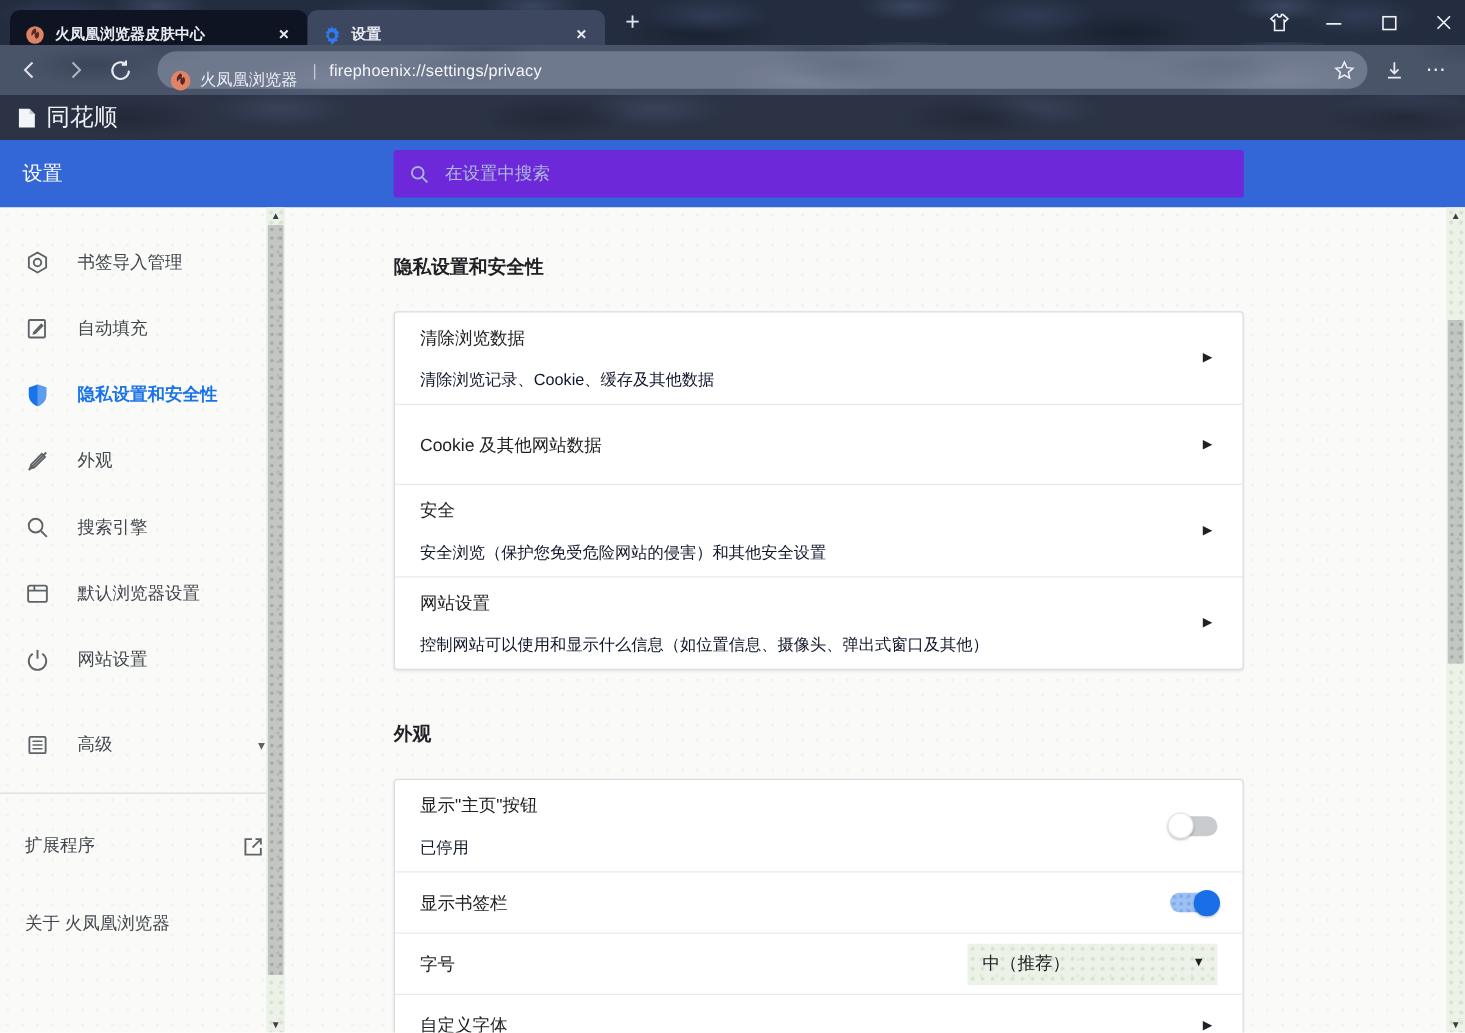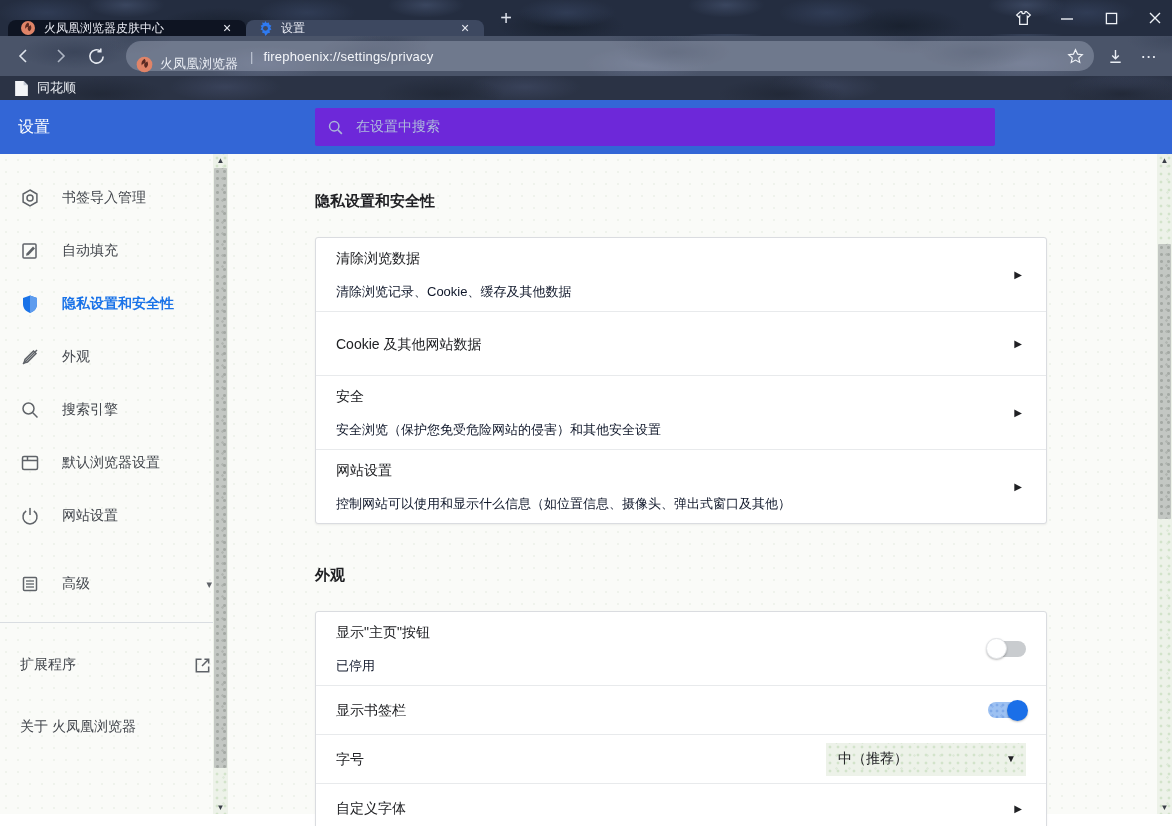--- a/index.html
+++ b/index.html
@@ -48,42 +48,42 @@
   .speckle-blue{
     background-color:#9dc1f2;
     background-image:
       radial-gradient(#7fa9e8 1.2px, transparent 1.7px),
       radial-gradient(#8db4ee 1px, transparent 1.5px);
     background-size:6px 6px,9px 9px;
   }
 
   
   .titlebar{ height:36px; display:flex; align-items:flex-end; position:relative; }
-  .tab{ height:16px; display:flex; align-items:center; padding:0 10px 0 12px; width:238px;
-        border-radius:8px 8px 0 0; color:#e8eaf2; font-size:12px; }
+  .tab{ height:28px; display:flex; align-items:flex-end; padding:0 10px 0 12px; width:238px;
+        border-radius:8px 8px 0 0; color:#e8eaf2; font-size:12px;font-weight:bold; }
   .tab.inactive{ background:#0e1422; margin-left:8px; }
   .tab.active{ background:#3d4860; }
   .tab .title{ flex:1; white-space:nowrap; overflow:hidden; margin-left:8px; }
   .tab .close{ color:#e8eaf2; font-size:14px; width:18px; height:18px; line-height:18px; text-align:center; border-radius:50%; }
   .newtab{ color:#dfe3ec; font-size:20px; font-weight:300; margin:0 0 6px 10px; width:24px; text-align:center; }
   .wincontrols{ position:absolute; right:8px; top:0; height:36px; display:flex; align-items:center; gap:26px; color:#eef1f6; }
   .wc{ width:18px; height:18px; display:flex; align-items:center; justify-content:center; font-size:14px; }
 
   
   .toolbar{ height:40px; display:flex; align-items:center; padding:0 10px; gap:8px; }
   .navbtn{ width:28px; height:28px; display:flex; align-items:center; justify-content:center; }
   .omnibox{ flex:1; height:30px; margin-left:8px; background:rgba(173,182,200,0.38); border-radius:15px;
             display:flex; align-items:center; padding:0 6px 0 10px; color:#f2f4f8; }
   .omnibox .prefix{ display:flex; align-items:center; gap:7px; font-size:13px; color:#e9edf4;margin-top:16px; }
   .omnibox .sep{ color:#c3cad8; margin:0 10px 0 12px; font-size:13px; }
   .omnibox .url{ flex:1; font-size:13px; color:#f4f6fa; letter-spacing:.2px; }
   .iconbtn{ width:26px; height:26px; display:flex; align-items:center; justify-content:center; color:#e9edf4; }
 
   
-  .bookmarksbar{ height:24px; display:flex; align-items:center; padding:0 14px; gap:8px; color:#eef1f6; font-size:13px; }
+  .bookmarksbar{ height:36px; display:flex; align-items:center; padding:0 14px; gap:8px; color:#eef1f6; font-size:19px; }
 
   
   .set-header{ height:54px; background:#3366d6; display:flex; align-items:center; position:relative; }
   .set-title{ color:#fff; font-size:16px; margin-left:18px; }
   .set-search{ position:absolute; left:315px; width:680px; height:38px; background:#6d28d9; border-radius:2px;
                display:flex; align-items:center; padding:0 12px; gap:12px; }
   .set-search .ph{ color:#aebbdc; font-size:14px; }
 
   
   .page{ height:660px; display:flex; background:#fafbf8; position:relative;
@@ -95,21 +95,21 @@
   .side-item.active{ color:#1a73e8; font-weight:bold; }
   .side-icon{ width:20px; height:20px; display:flex; align-items:center; justify-content:center; }
   .side-caret{ color:#5f6368; font-size:11px; }
   .side-divider{ border-top:1px solid #d9dde1; margin:18px 0 8px; }
   .vscroll{ width:15px; position:absolute; top:0; bottom:0; }
   .vs-arrow{ height:13px; display:flex; align-items:center; justify-content:center; font-size:8px; color:#3a3f47; }
   .vs-thumb{ position:absolute; left:1px; right:1px; border-radius:1px; }
 
   .content{ flex:1; padding:38px 0 0 87px; }
   .sec-title{ font-size:15px; color:#202124; margin:0 0 0 0; }
-  .card{ width:732px; background:#fff; border:1px solid #dadce0; border-radius:3px; margin-top:26px;
+  .card{ width:680px; background:#fff; border:1px solid #dadce0; border-radius:3px; margin-top:26px;
          box-shadow:0 1px 2px rgba(60,64,67,.08); }
   .row{ display:flex; align-items:center; padding:0 20px; min-height:49px; }
   .row + .row{ border-top:1px solid #e8eaec; }
   .row.two{ min-height:64px; }
   .row .texts{ flex:1; padding:10px 0; }
   .row .t{ font-size:14px; color:#202124; line-height:20px; }
   .row .s{ font-size:13px; color:#0f172a; line-height:19px; margin-top:14px; }
   .arrow{ color:#202124; font-size:10px; margin-right:4px; }
   .sec-gap{ margin-top:42px; }
 

